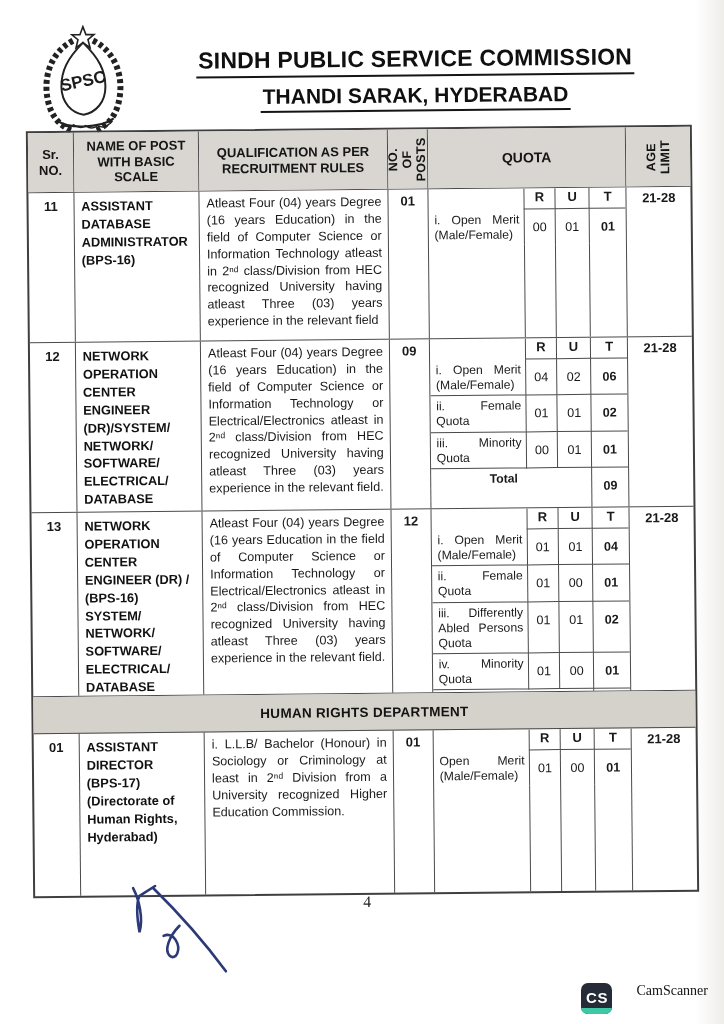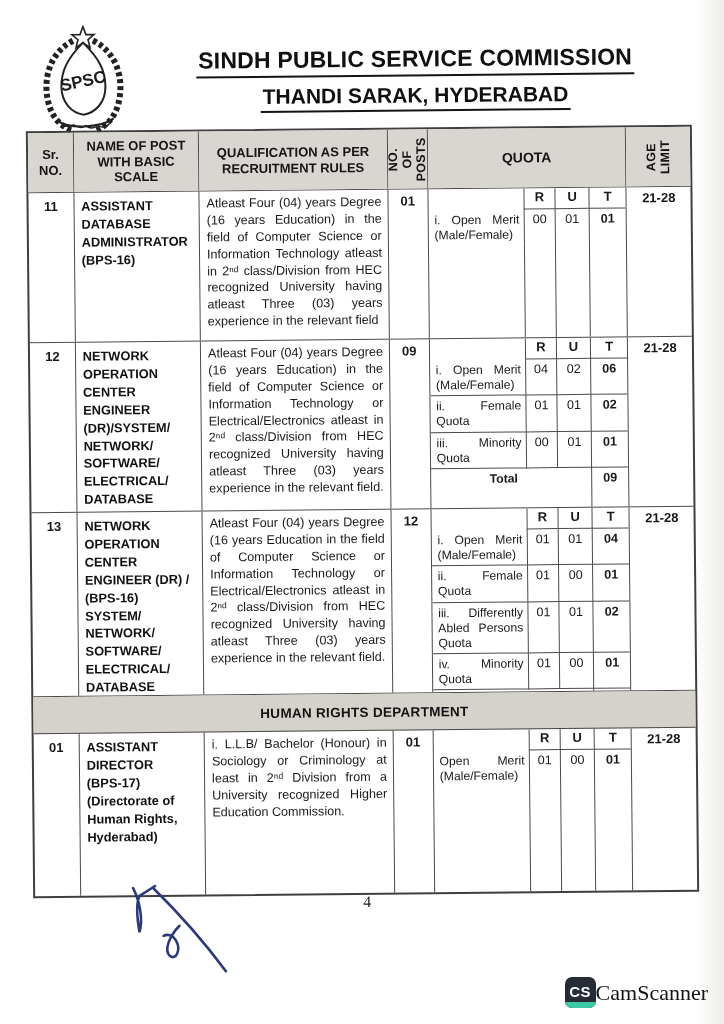--- a/index.html
+++ b/index.html
@@ -36,39 +36,39 @@
   .v-name{padding:5px 5px 4px 7px;font-weight:bold;font-size:12.8px;line-height:1.4;white-space:pre-line;color:#111;}
   .v-qual{padding:4px 6px 4px 7px;font-size:12.6px;line-height:1.34;text-align:justify;}
   .v-posts{text-align:center;font-weight:bold;font-size:13px;padding-top:4px;}
   .v-age{text-align:center;font-weight:bold;font-size:13px;padding-top:3px;}
   
   .qgrid{display:flex;flex-direction:column;height:100%;}
   .qrow{display:flex;flex:0 0 auto;}
   .qrow>div{box-sizing:border-box;}
   .qlabel{width:96px;padding:3px 4px 2px 6px;font-size:12.2px;line-height:1.24;text-align:justify;}
   .qr{width:32px}.qu{width:34px}.qt{width:38px;font-weight:bold}
-  .qr,.qu,.qt{border-left:1.4px solid #4a4a4a;text-align:center;font-size:12.6px;padding-top:3px;}
+  .qr,.qu,.qt{border-left:1.4px solid #4a4a4a;text-align:center;font-size:12.6px;padding-top:11px;}
   .qhead{height:21px;}
   .qhead .qr,.qhead .qu,.qhead .qt{border-bottom:1.4px solid #4a4a4a;font-weight:bold;padding-top:1px;font-size:13px;}
   .lined>div{border-bottom:1.4px solid #4a4a4a;}
   .qtotal .qlabel{text-align:right;font-weight:bold;padding-right:8px;}
   .qtotal .qr,.qtotal .qu{font-weight:normal;margin-top:44px;}
   .qfill{flex:1 1 auto;min-height:0;}
   
   .banner{display:flex;align-items:center;justify-content:center;background:#d5d1cb;
     font-weight:bold;font-size:13.5px;letter-spacing:0.3px;color:#131313;}
   
   .page-num{position:absolute;left:360px;top:893px;font-family:"Liberation Serif","DejaVu Serif",serif;font-size:16px;color:#222;}
   .signature{position:absolute;left:100px;top:872px;width:170px;height:115px;}
-  .cam{position:absolute;right:16px;bottom:16px;display:flex;align-items:center;gap:0;}
+  .cam{position:absolute;right:16px;bottom:10px;display:flex;gap:24px;}
   .cs-badge{width:31px;height:31px;background:#262b38;border-radius:7px;position:relative;
     display:flex;align-items:center;justify-content:center;overflow:hidden;}
   .cs-badge .cs-txt{color:#fff;font-weight:bold;font-size:15px;position:relative;z-index:2;margin-top:-3px;letter-spacing:0.5px;}
   .cs-strip{position:absolute;left:0;right:0;bottom:0;height:6px;background:#3dc9a6;z-index:1;}
-  .cam-name{font-family:"Liberation Serif","DejaVu Serif",serif;font-size:22px;color:#131313;}
+  .cam-name{font-family:"Liberation Serif","DejaVu Serif",serif;font-size:14px;color:#131313;}
 </style>
 </head>
 <body>
 
 <div class="content">
 
   <svg class="logo" viewBox="0 0 108 116">
     <g stroke="#222" fill="none" stroke-width="1.6">
       <polygon points="54,2 57,10 65,10 59,15 61,23 54,18 47,23 49,15 43,10 51,10" fill="#fff"></polygon>
       <path d="M44,16 C20,28 12,56 20,82 C24,94 32,102 42,106" stroke-width="6" stroke-dasharray="4 3"></path>

